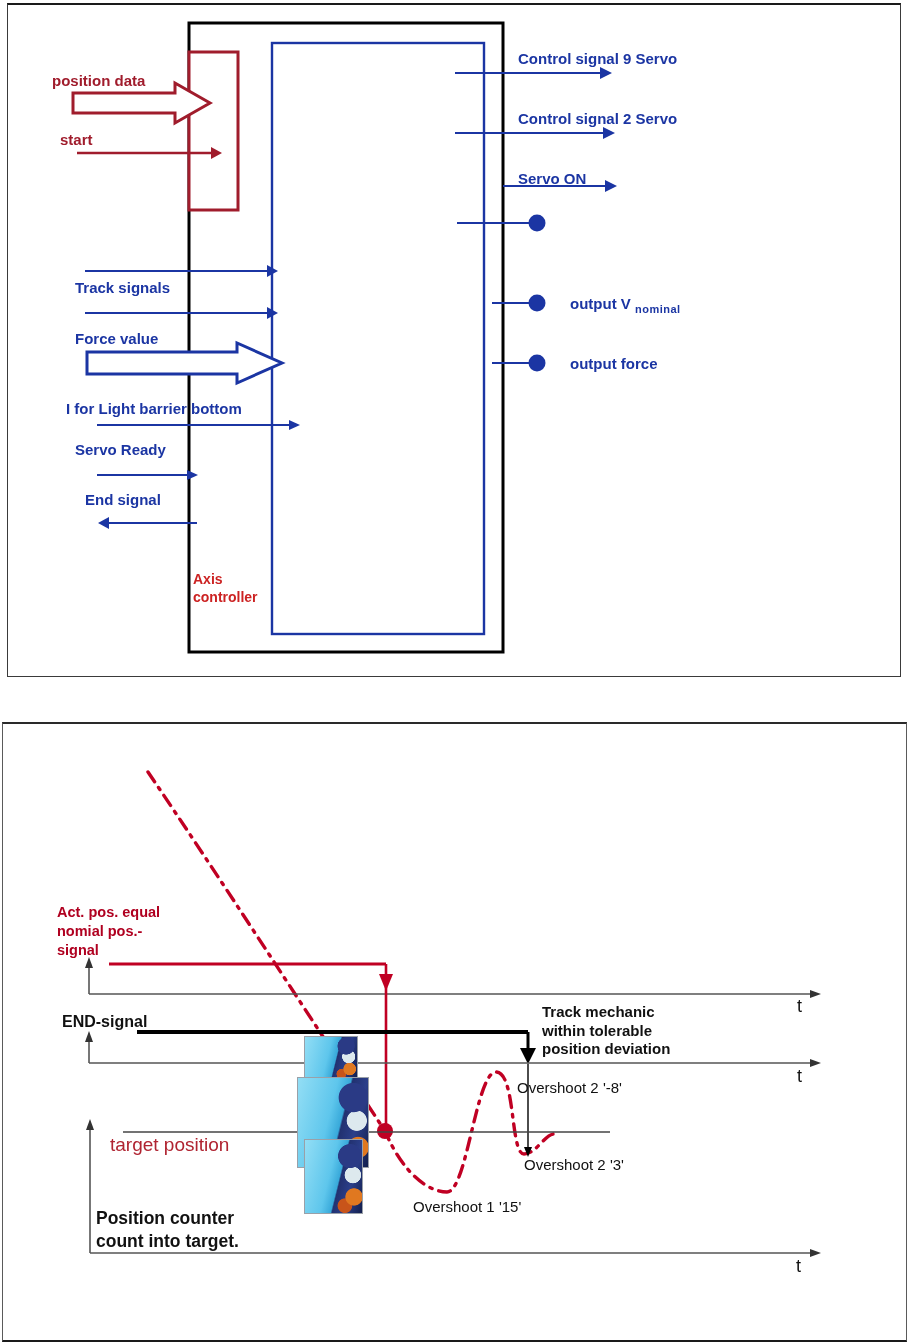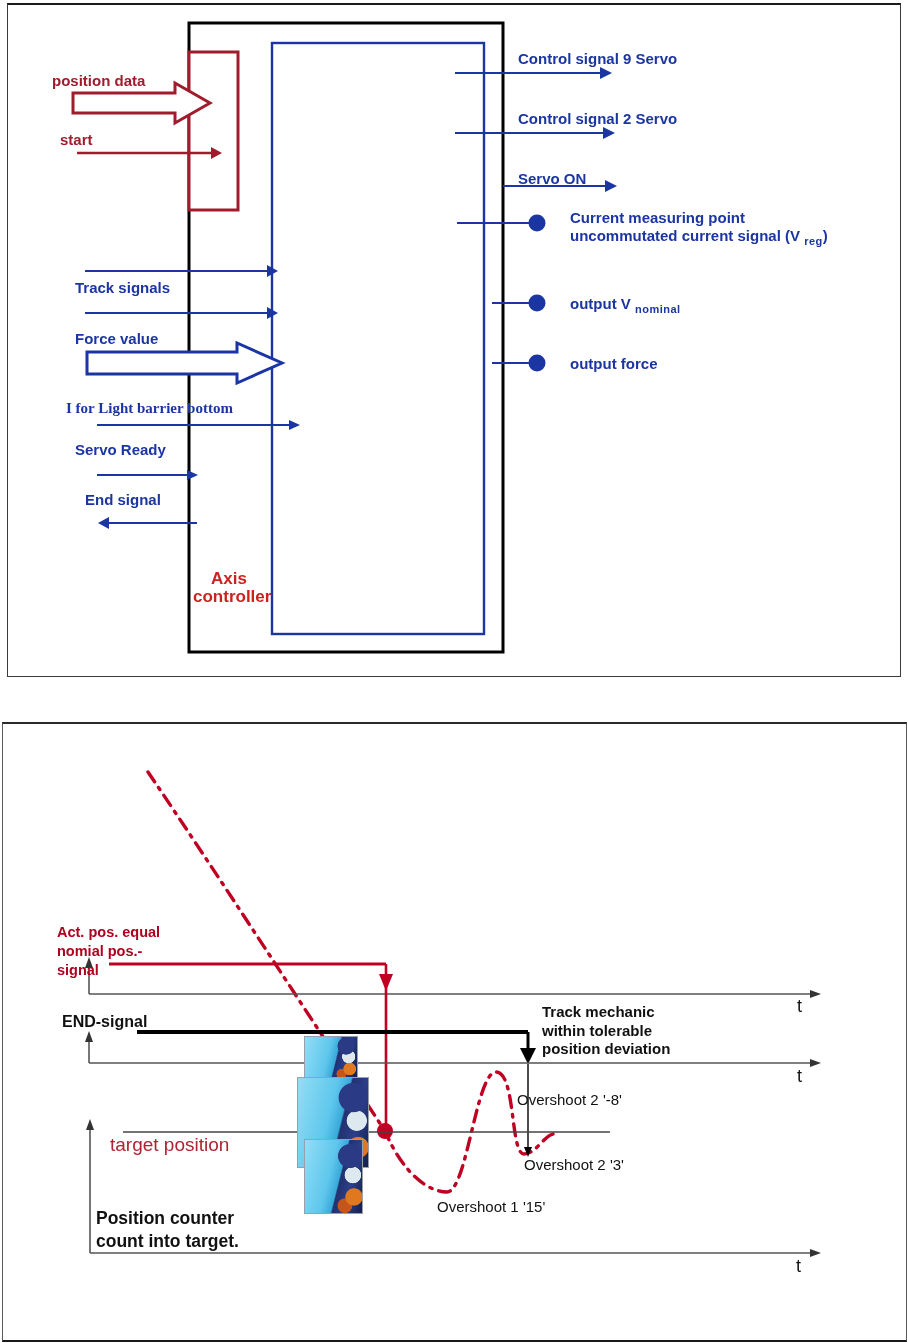--- a/index.html
+++ b/index.html
@@ -14,21 +14,21 @@
   #panel2{left:2px;top:722px;width:903px;height:616px;border:1px solid #5a5a5a;border-top:2px solid #2a2a2a;border-bottom:2px solid #1a1a1a;}
   svg.overlay{position:absolute;left:0;top:0;pointer-events:none;}
   .stroke-blue{stroke:var(--blue);} .fill-blue{fill:var(--blue);}
   .stroke-maroon{stroke:var(--maroon);} .fill-maroon{fill:var(--maroon);}
   .stroke-crimson{stroke:var(--crimson);} .fill-crimson{fill:var(--crimson);}
   .stroke-axis{stroke:var(--axis);} .fill-axis{fill:#333;}
   .lbl{position:absolute;white-space:nowrap;line-height:1.15;}
   .b{font-weight:bold;}
   .blue{color:var(--blue);} .maroon{color:var(--maroon);} .red{color:var(--red);}
   .crimson{color:var(--crimson-text);} .ink{color:var(--ink);}
-  .f15{font-size:15px;} .f16{font-size:16px;} .f13{font-size:17px;text-align:center;}
+  .f15{font-size:15px;} .f16{font-size:16px;} .f13{font-size:14px;}
   .sub{font-size:11px;font-weight:bold;position:relative;top:4px;letter-spacing:.5px;}
   .multiline{white-space:normal;}
   .photo{position:absolute;box-shadow:0 0 0 1px #9aa0a8;
     background:
       radial-gradient(circle at 79% 22%, #2a3a85 0 16%, rgba(0,0,0,0) 17%),
       radial-gradient(circle at 84% 48%, #dde9ee 0 13%, rgba(0,0,0,0) 14%),
       radial-gradient(circle at 86% 78%, #e07820 0 11%, rgba(0,0,0,0) 12%),
       radial-gradient(circle at 70% 90%, #c8541a 0 9%, rgba(0,0,0,0) 10%),
       linear-gradient(104deg, #93def5 0%, #5ec6ec 44%, #38a9da 58%, #223170 60%, #2b3f8a 76%, #131f4e 100%);
   }
@@ -121,59 +121,55 @@
   </svg>
 
   <div class="photo" style="left:305px;top:1037px;width:52px;height:41px;"></div>
   <div class="photo" style="left:298px;top:1078px;width:70px;height:89px;"></div>
   <div class="photo" style="left:305px;top:1140px;width:57px;height:73px;"></div>
 
   <div class="lbl b f15 maroon" style="left:52px;top:72px;">position data</div>
   <div class="lbl b f15 maroon" style="left:60px;top:131px;">start</div>
   <div class="lbl b f15 blue" style="left:75px;top:279px;">Track signals</div>
   <div class="lbl b f15 blue" style="left:75px;top:330px;">Force value</div>
-  <div class="lbl b f15 blue" style="left:66px;top:400px;font-family:Liberation Serif, serif;">I for Light barrier  bottom</div>
+  <div class="lbl b f15 blue" style="left:66px;top:400px;">I for Light barrier  bottom</div>
   <div class="lbl b f15 blue" style="left:75px;top:441px;">Servo Ready</div>
   <div class="lbl b f15 blue" style="left:85px;top:491px;">End signal</div>
 
   <div class="lbl b f13 red multiline" style="left:193px;top:570px;width:72px;line-height:18px;">
     <span>Axis controller</span>
   </div>
 
   <div class="lbl b f15 blue" style="left:518px;top:50px;">Control signal 9 Servo</div>
   <div class="lbl b f15 blue" style="left:518px;top:110px;">Control signal 2 Servo</div>
   <div class="lbl b f15 blue" style="left:518px;top:170px;">Servo  ON</div>
 
-  <div class="lbl b f15 blue" style="left:570px;top:209px;line-height:18px;">
-    <span>Current measuring point</span><br>
-    <span>uncommutated current signal (V</span><span> </span><span class="sub">reg</span><span>)</span>
-  </div>
 
   <div class="lbl b f15 blue" style="left:570px;top:295px;">
     <span>output V</span><span> </span><span class="sub">nominal</span>
   </div>
   <div class="lbl b f15 blue" style="left:570px;top:355px;">output  force</div>
 
-  <div class="lbl b crimson" style="left:57px;top:923px;font-size:14.5px;line-height:19px;">
+  <div class="lbl b crimson" style="left:57px;top:903px;font-size:14.5px;line-height:19px;">
     <span>Act. pos. equal</span><br>
     <span>nomial pos.-</span><br>
     <span>signal</span>
   </div>
 
   <div class="lbl b f16 ink" style="left:62px;top:1013px;">END-signal</div>
 
   <div class="lbl b f15 ink" style="left:542px;top:1003px;line-height:18.5px;">
     <span>Track mechanic</span><br>
     <span>within tolerable</span><br>
     <span>position deviation</span>
   </div>
 
-  <div class="lbl f15 ink" style="left:517px;top:1079px;margin-top:12px;">Overshoot 2 '-8'</div>
+  <div class="lbl f15 ink" style="left:517px;top:1079px;">Overshoot 2 '-8'</div>
   <div class="lbl f15 ink" style="left:524px;top:1156px;">Overshoot 2 '3'</div>
-  <div class="lbl f15 ink" style="left:437px;top:1198px;">Overshoot 1 '15'</div>
+  <div class="lbl f15 ink" style="left:413px;top:1198px;">Overshoot 1 '15'</div>
 
   <div class="lbl" style="left:110px;top:1134px;font-size:19px;color:#b02431;">target position</div>
 
   <div class="lbl b ink" style="left:96px;top:1207px;font-size:17.5px;line-height:23px;">
     <span>Position counter</span><br>
     <span>count into target.</span>
   </div>
 
   <div class="lbl ink" style="left:797px;top:996px;font-size:18px;">t</div>
   <div class="lbl ink" style="left:797px;top:1066px;font-size:18px;">t</div>

